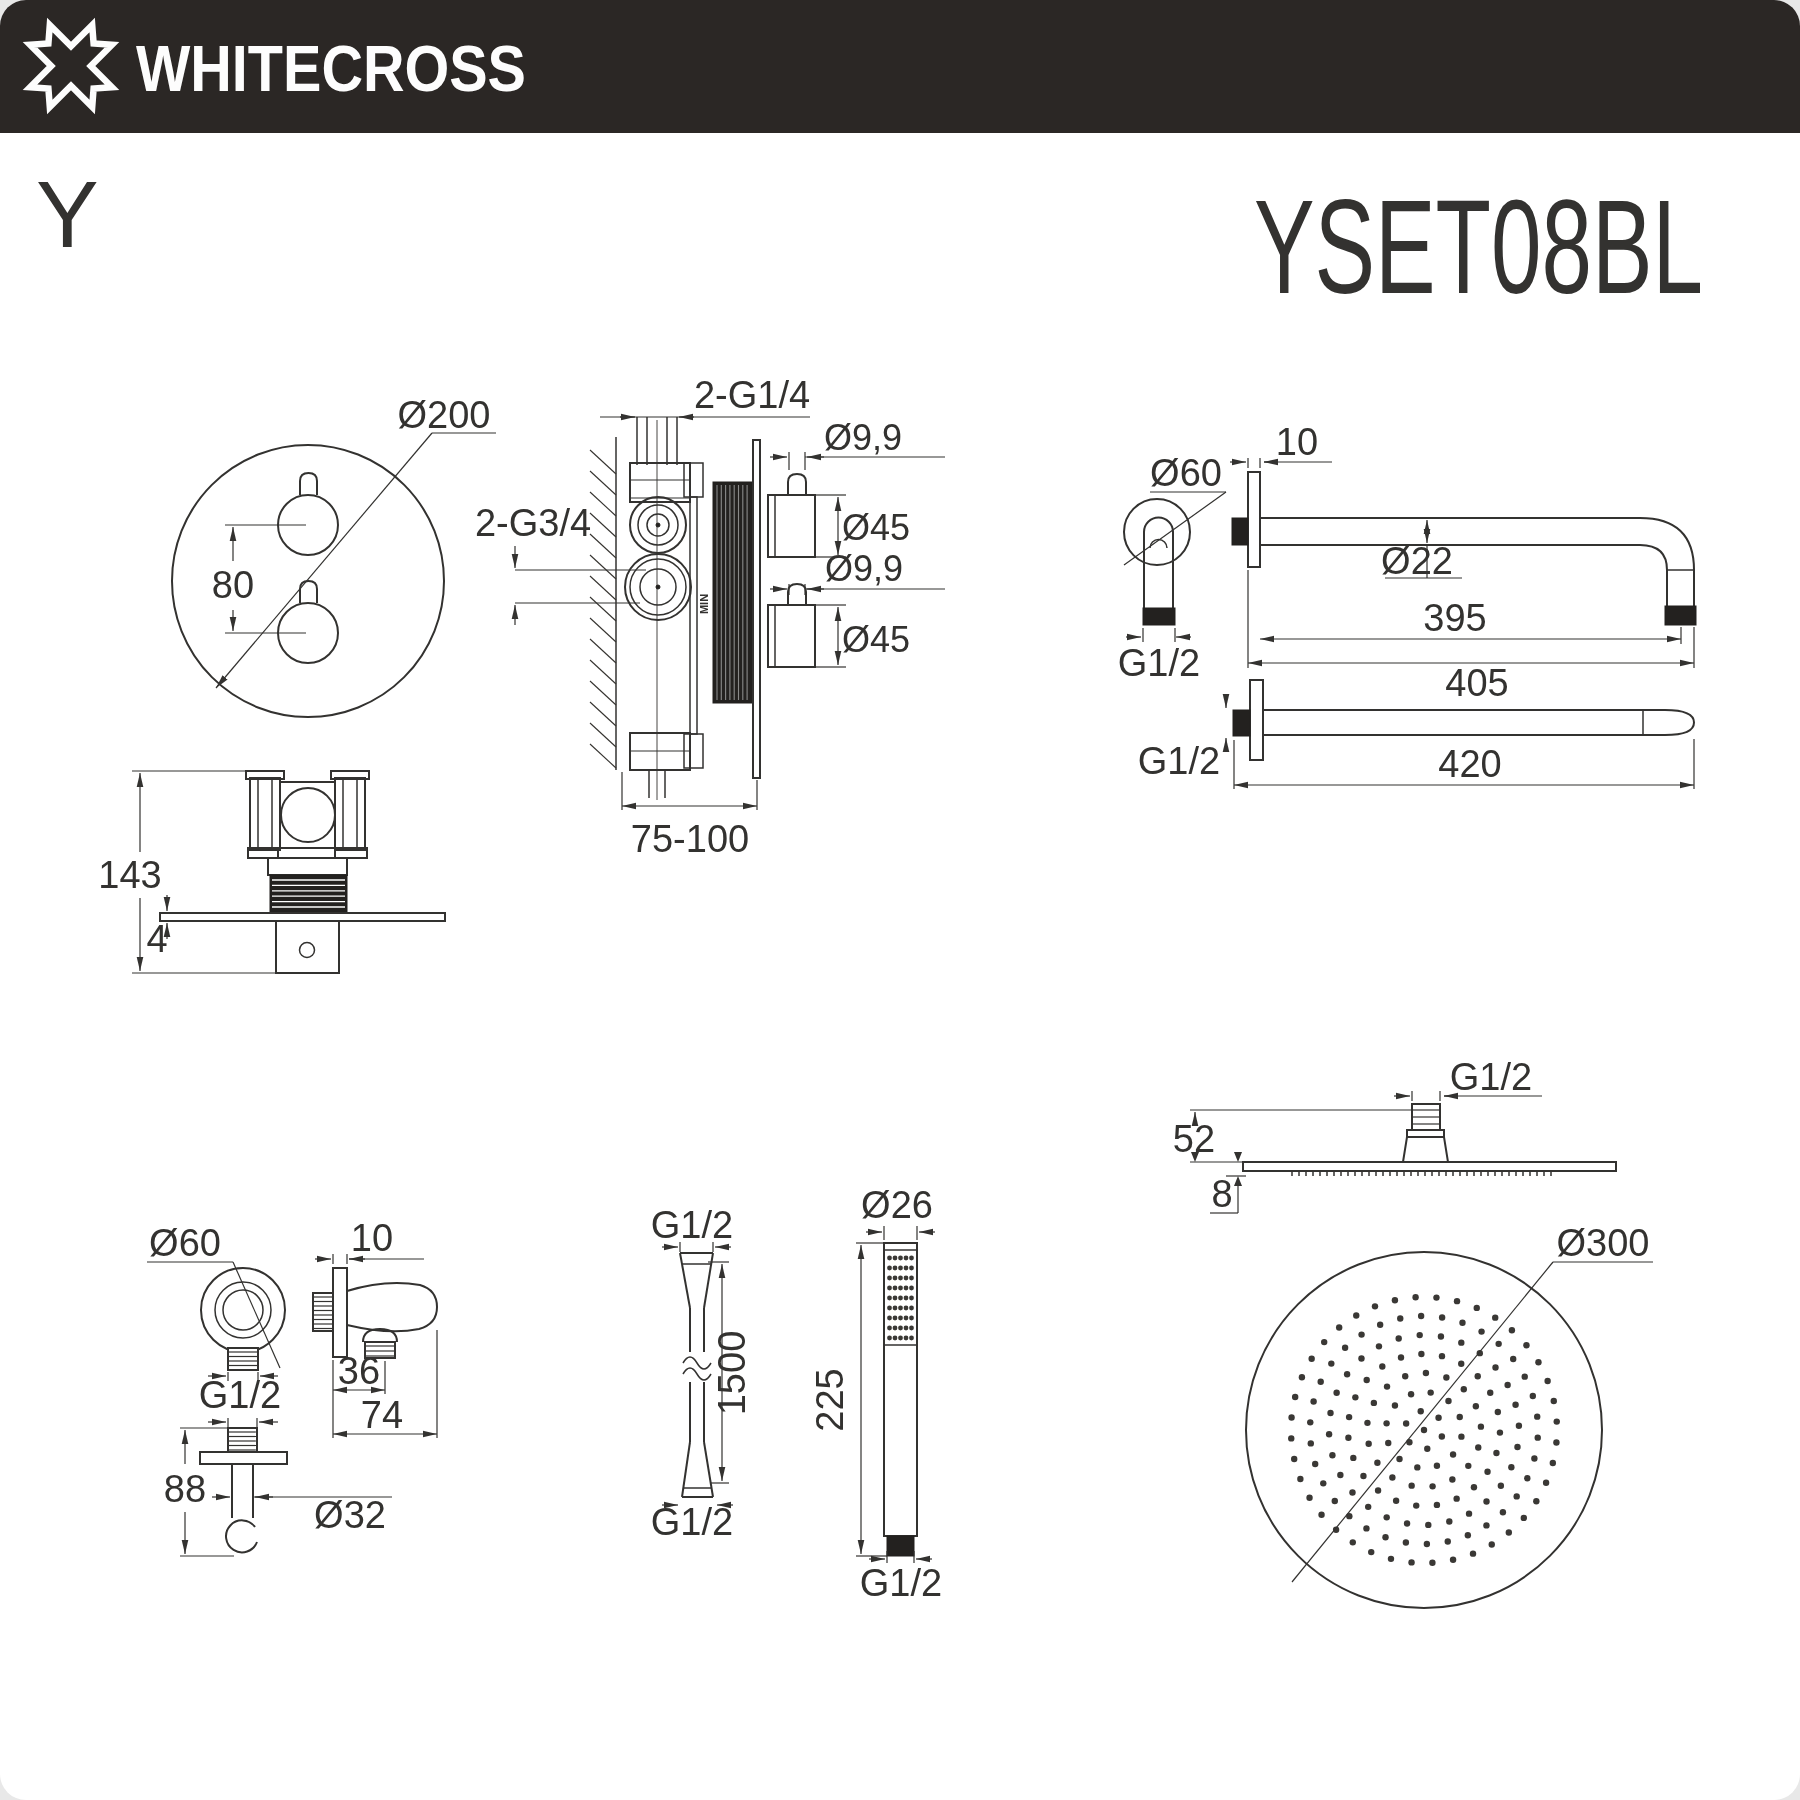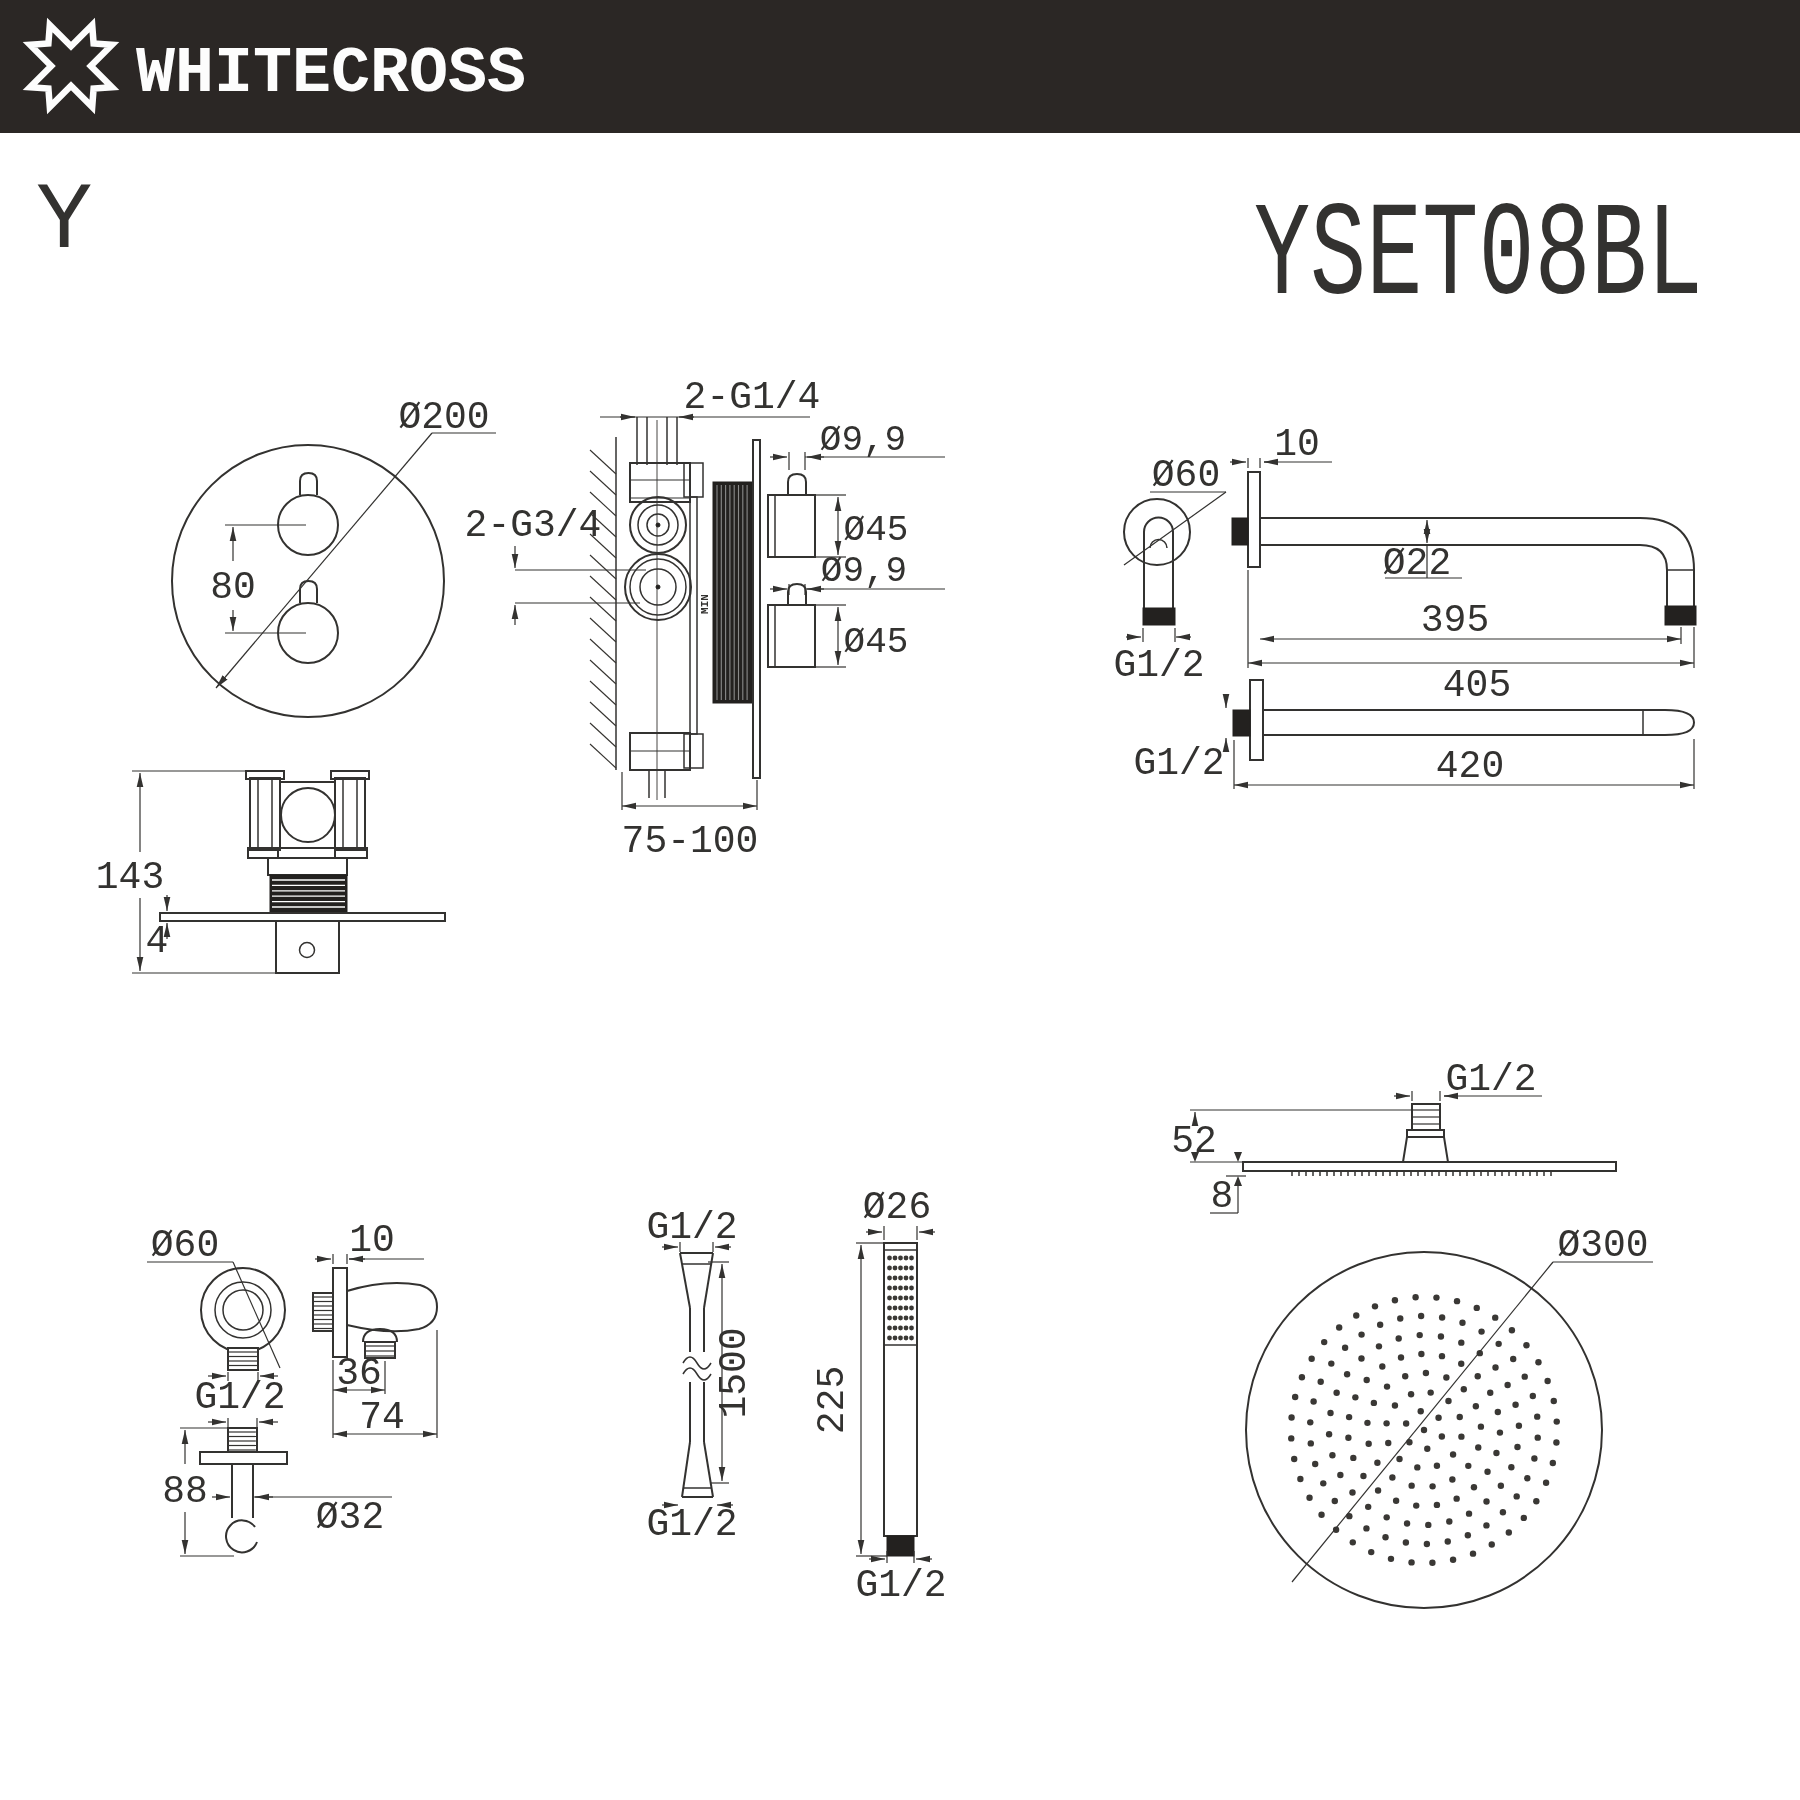--- a/index.html
+++ b/index.html
@@ -1,17 +1,17 @@
 <!DOCTYPE html>
 <html><head>
 <meta charset="utf-8">
 <style>
   html,body{margin:0;padding:0;background:#e8e8e8;}
   .page{position:relative;width:1800px;height:1800px;background:#ffffff;margin:0 auto;
-        font-family:Liberation Mono, monospace;overflow:hidden;}
+        font-family:Liberation Sans, sans-serif;overflow:hidden;border-radius:26px;}
   svg.sheet{position:absolute;left:0;top:0;width:1800px;height:1800px;display:block;}
   .ol{fill:none;stroke:#333230;stroke-width:2;}
   .ol15{fill:none;stroke:#333230;stroke-width:1.5;}
   .dl{fill:none;stroke:#333230;stroke-width:1.2;}
   .cl{fill:none;stroke:#333230;stroke-width:0.9;}
   .ink{fill:#23211f;stroke:#23211f;stroke-width:1;}
   .wht{fill:#ffffff;stroke:#333230;stroke-width:2;}
   text{fill:#333230;}
   .t38{font-size:38px;text-anchor:middle;}
   .t36{font-size:36px;text-anchor:middle;}

